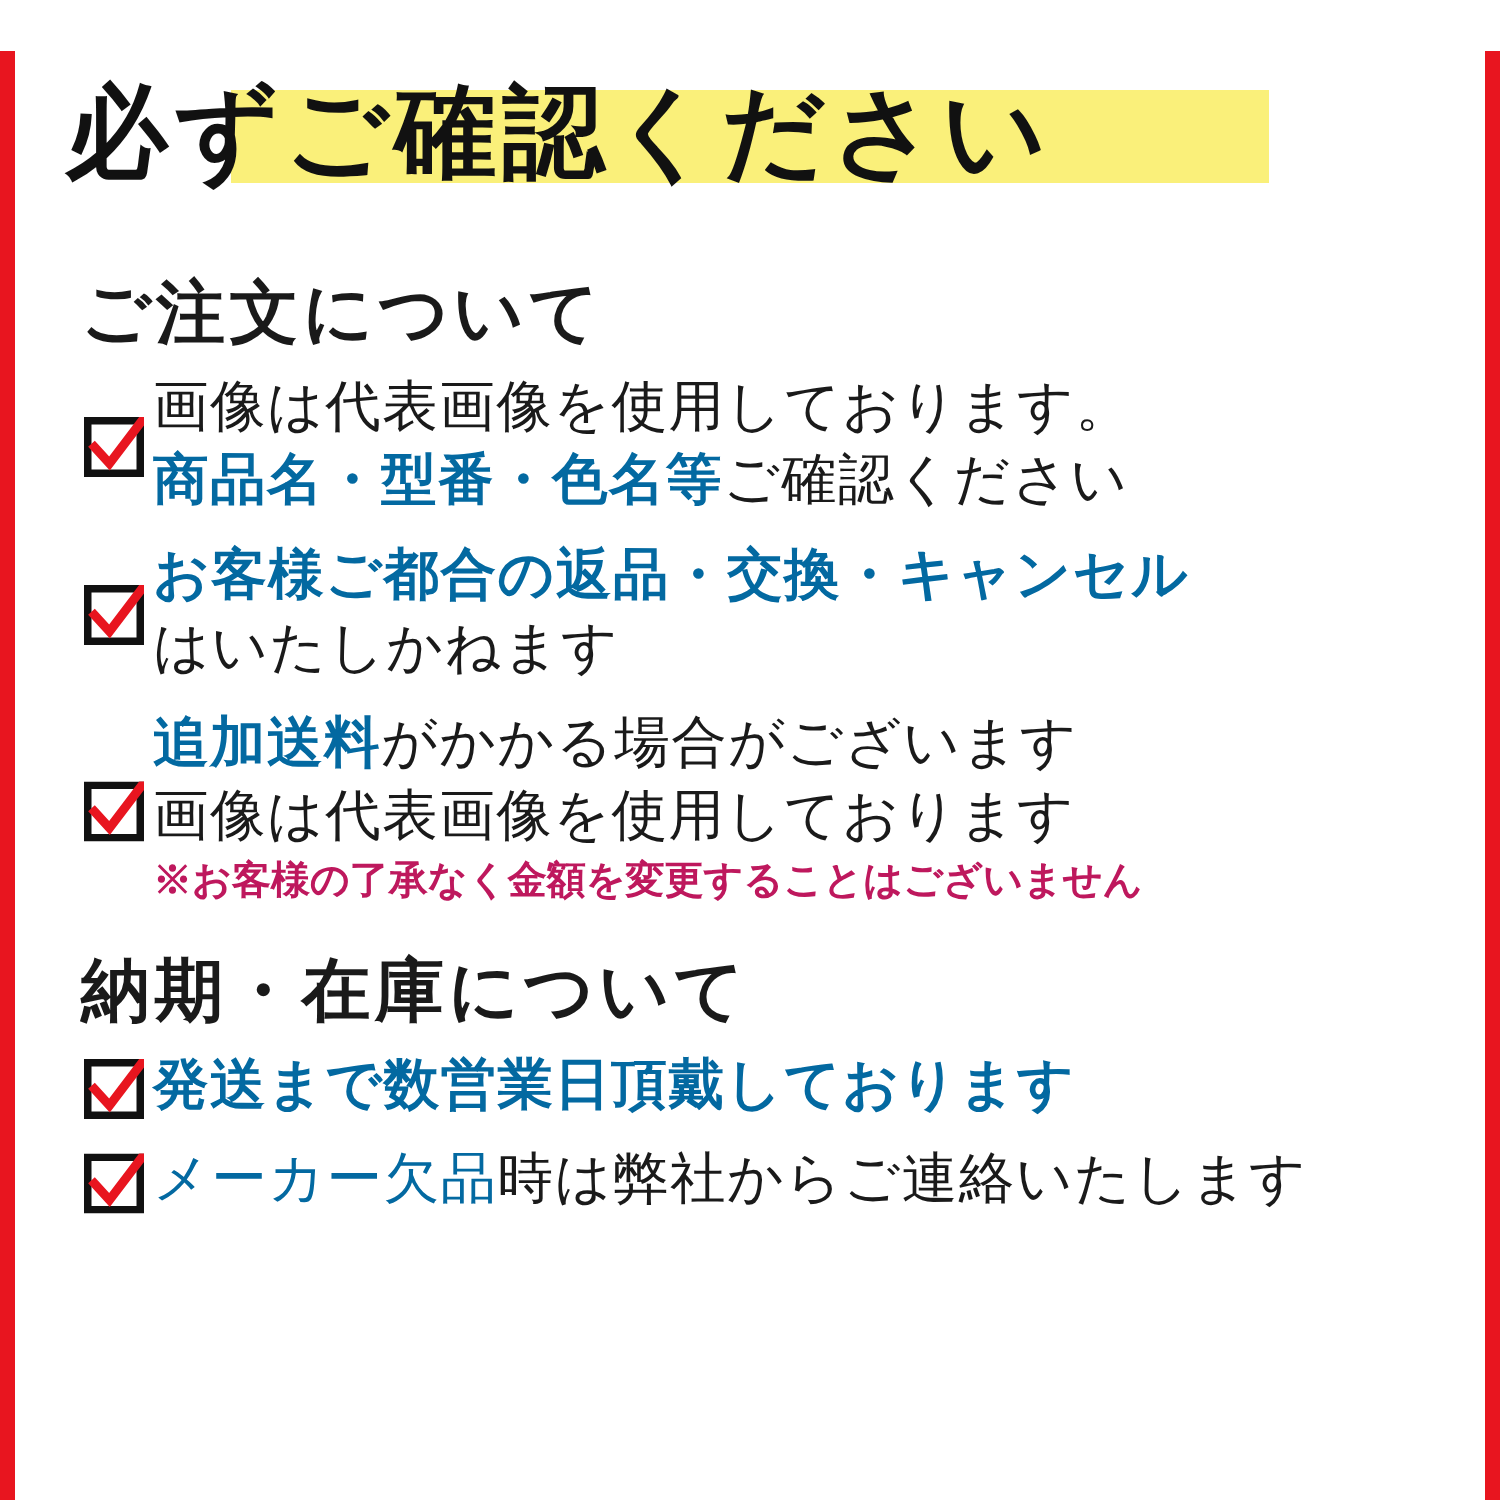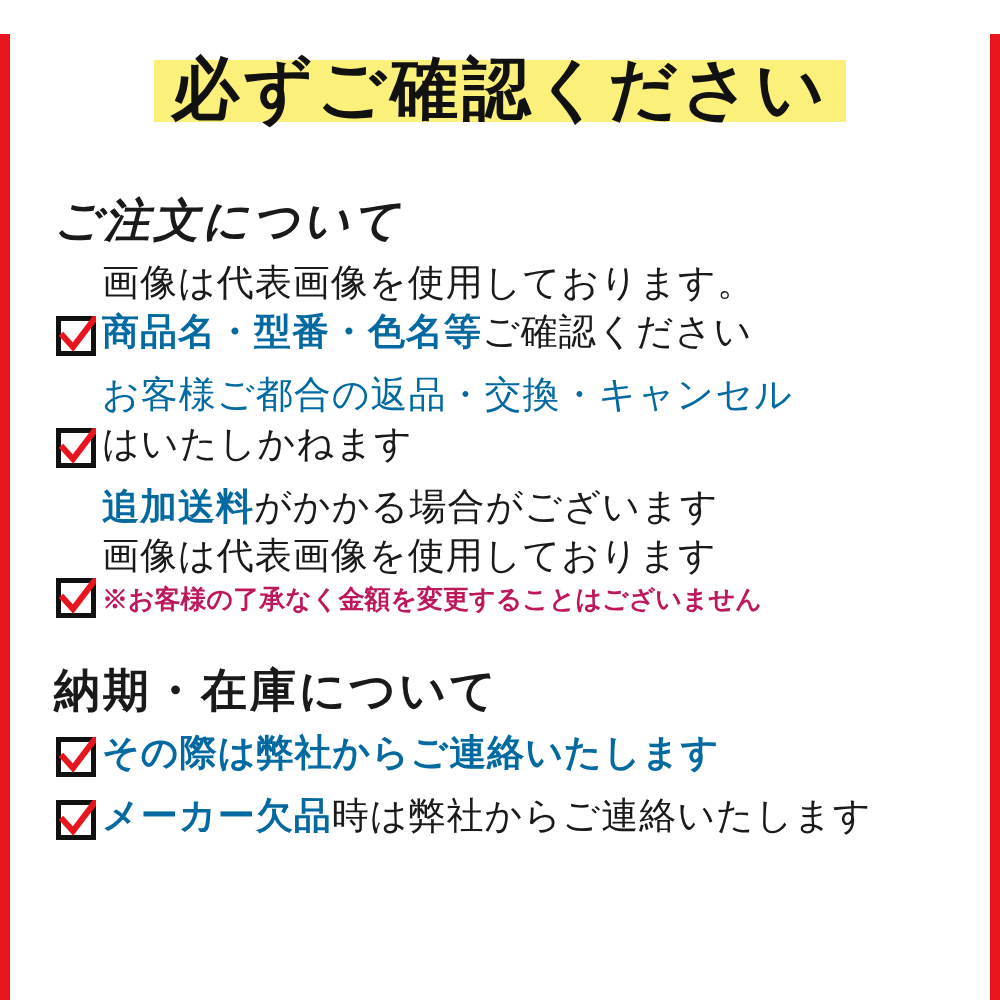--- a/index.html
+++ b/index.html
@@ -27,21 +27,21 @@
     position: relative;
     width: 100%;
     height: 100%;
     padding: 0 34px;
     box-sizing: border-box;
   }
 
   
   .title-wrap {
     margin-top: 34px;
-    text-align: center;
+    text-align: left;
     position: relative;
     height: 108px;
   }
   .title-highlight {
     position: absolute;
     left: 110px;
     right: 110px;
     top: 26px;
     height: 62px;
     background: #faf07a;
@@ -61,27 +61,27 @@
 
   
   .section-heading {
     font-family: "DejaVu Serif", "Liberation Serif", serif;
     font-weight: bold;
     font-size: 46px;
     letter-spacing: 3px;
     color: #1a1a1a;
     margin: 0 0 6px 10px;
   }
-  .section-1 { margin-top: 48px; font-style: italic; }
-  .section-2 { margin-top: 42px; }
+  .section-1 { margin-top: 36px; }
+  .section-2 { margin-top: 24px; }
 
   
   .item {
     display: flex;
-    align-items: flex-end;
+    align-items: center;
     margin: 0 0 14px 12px;
   }
   .check-icon {
     flex: 0 0 auto;
     width: 40px;
     height: 40px;
     margin-top: 6px;
     margin-right: 6px;
     position: relative;
   }
@@ -136,21 +136,21 @@
           </div>
         </div>
         <div class="item">
           <span class="check-icon">
             <svg width="40" height="40" viewBox="0 0 40 40" aria-hidden="true">
               <rect x="2.5" y="2.5" width="35" height="35" fill="none" stroke="#111111" stroke-width="5"></rect>
               <path d="M7 20 L17 31 L39 2" fill="none" stroke="#e8151f" stroke-width="6" stroke-linecap="square"></path>
             </svg>
           </span>
           <div class="lines">
-            <div class="line"><span class="seg red bold" style="font-weight: normal;">お客様ご都合の返品・交換・キャンセル</span></div>
+            <div class="line"><span class="seg red bold" style="font-weight: bold;">お客様ご都合の返品・交換・キャンセル</span></div>
             <div class="line"><span class="seg blk">はいたしかねます</span></div>
           </div>
         </div>
         <div class="item">
           <span class="check-icon">
             <svg width="40" height="40" viewBox="0 0 40 40" aria-hidden="true">
               <rect x="2.5" y="2.5" width="35" height="35" fill="none" stroke="#111111" stroke-width="5"></rect>
               <path d="M7 20 L17 31 L39 2" fill="none" stroke="#e8151f" stroke-width="6" stroke-linecap="square"></path>
             </svg>
           </span>
@@ -162,30 +162,30 @@
         </div>
         <div class="section-heading section-2">納期・在庫について</div>
         <div class="item">
           <span class="check-icon">
             <svg width="40" height="40" viewBox="0 0 40 40" aria-hidden="true">
               <rect x="2.5" y="2.5" width="35" height="35" fill="none" stroke="#111111" stroke-width="5"></rect>
               <path d="M7 20 L17 31 L39 2" fill="none" stroke="#e8151f" stroke-width="6" stroke-linecap="square"></path>
             </svg>
           </span>
           <div class="lines">
-            <div class="line"><span class="seg red bold" style="font-weight: bold;">その際は弊社からご連絡いたします</span></div>
+            <div class="line"><span class="seg red bold" style="font-weight: bold;">発送まで数営業日頂戴しております</span></div>
           </div>
         </div>
         <div class="item">
           <span class="check-icon">
             <svg width="40" height="40" viewBox="0 0 40 40" aria-hidden="true">
               <rect x="2.5" y="2.5" width="35" height="35" fill="none" stroke="#111111" stroke-width="5"></rect>
               <path d="M7 20 L17 31 L39 2" fill="none" stroke="#e8151f" stroke-width="6" stroke-linecap="square"></path>
             </svg>
           </span>
           <div class="lines">
-            <div class="line"><span class="seg red bold" style="font-weight: bold;">メーカー欠品</span><span class="seg blk">時は弊社からご連絡いたします</span></div>
+            <div class="line"><span class="seg red bold" style="font-weight: normal;">メーカー欠品</span><span class="seg blk">時は弊社からご連絡いたします</span></div>
           </div>
         </div>
       </div>
 
   </div>
 </div>
 
 </body></html>

